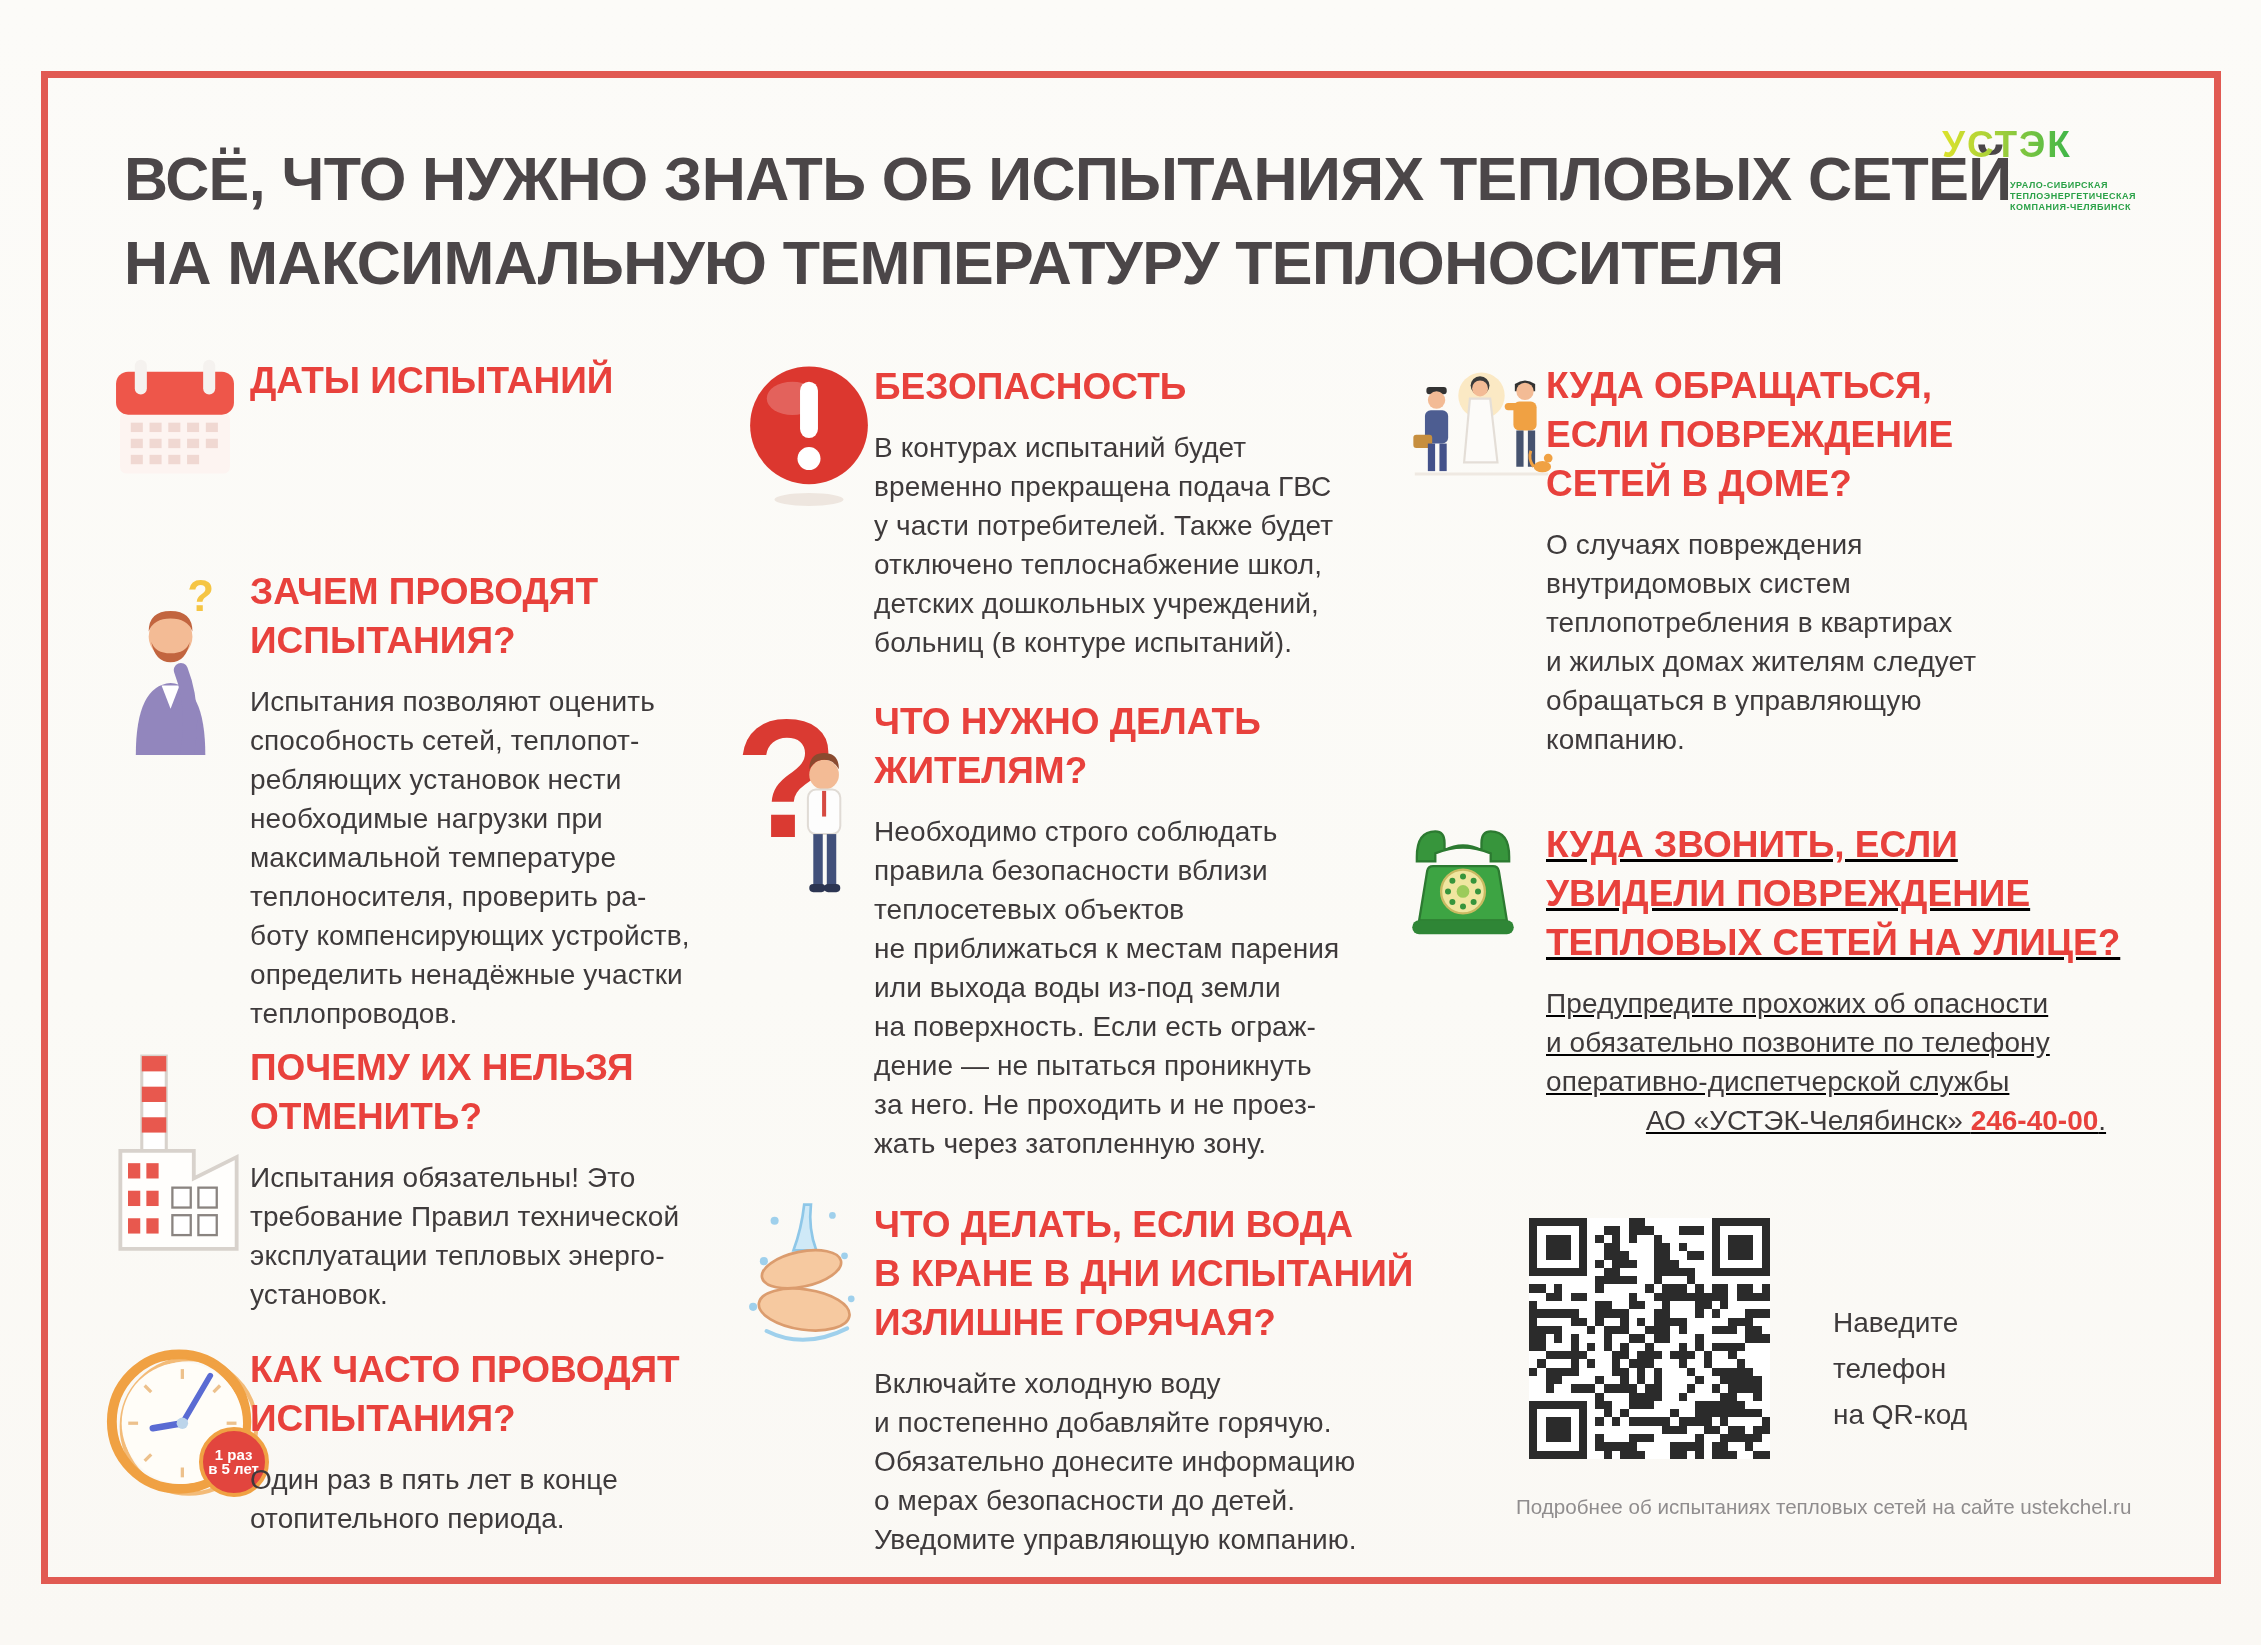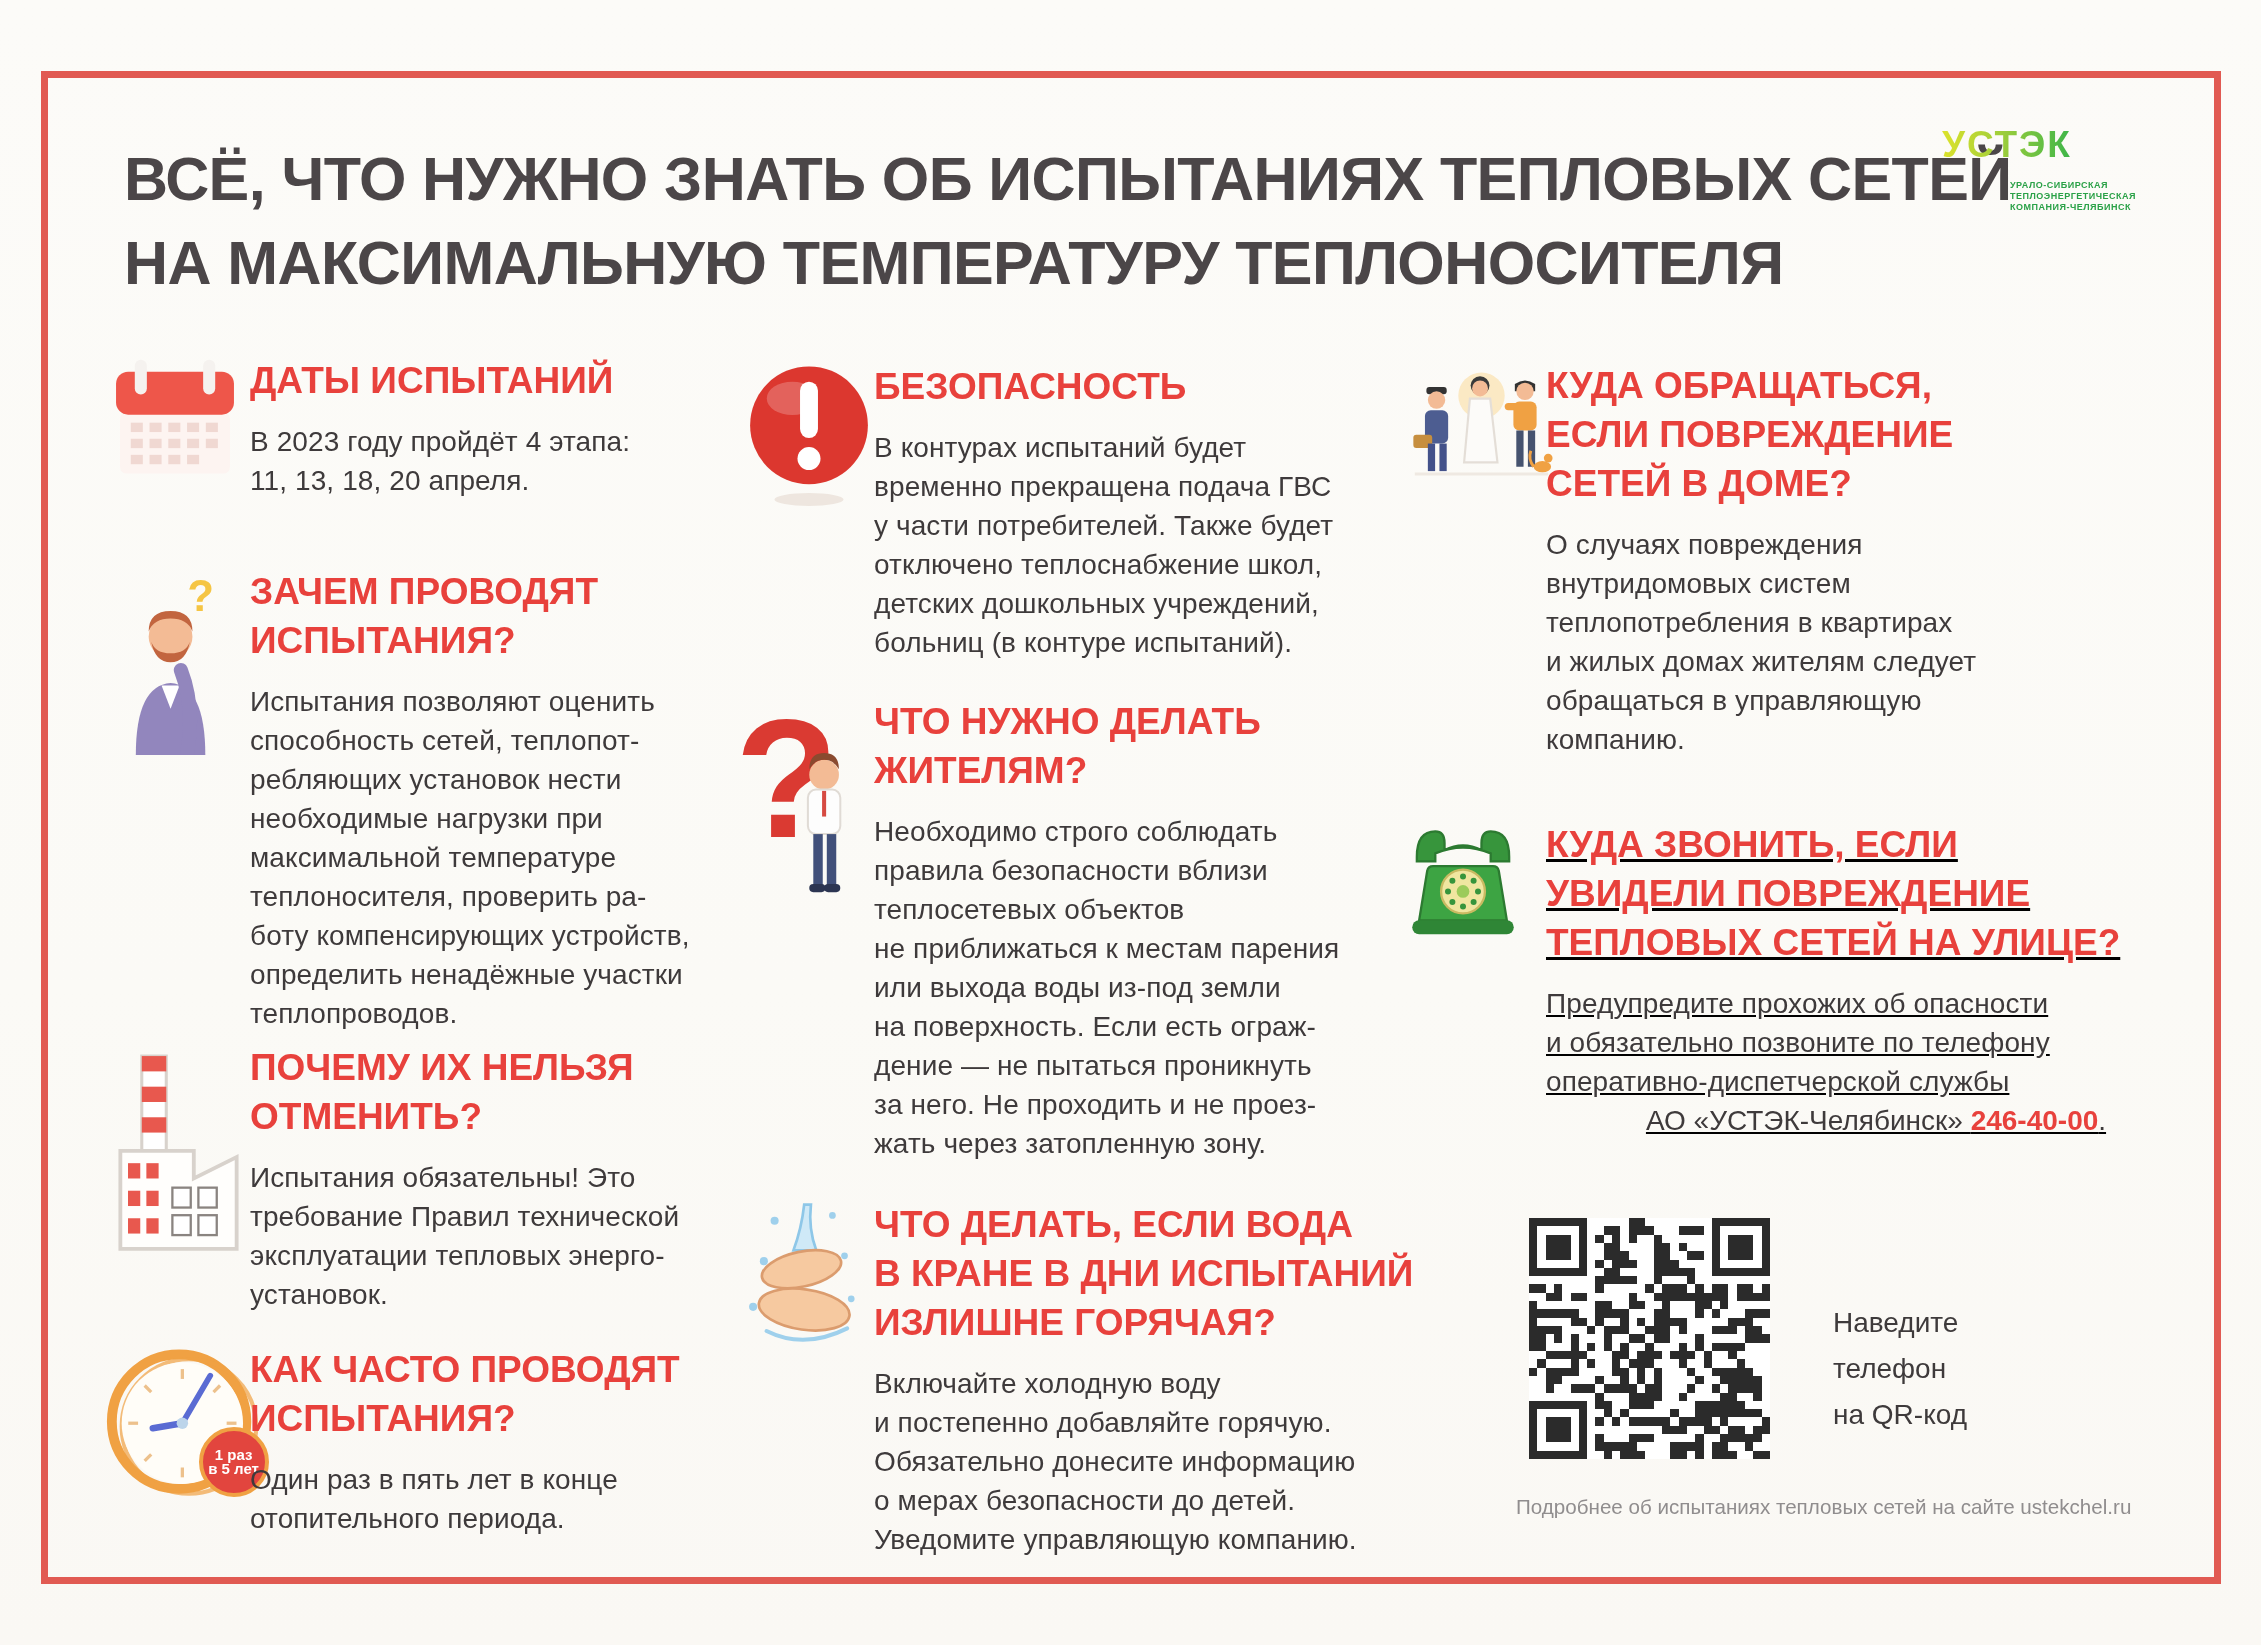--- a/index.html
+++ b/index.html
@@ -221,22 +221,20 @@
         <circle cx="50" cy="55" r="2.6"></circle>
           <circle cx="59.2" cy="58.8" r="2.6"></circle>
       </g>
       <circle cx="50" cy="68" r="5.5" fill="#9ccb5a"></circle>
       <rect x="6" y="93" width="88" height="12" rx="6" fill="#2f8636"></rect>
     </svg>
   </div>
 
   <div class="section" style="left:250px;top:356px;width:529px;">
     <div class="sec-head">ДАТЫ ИСПЫТАНИЙ</div>
-    <div class="sec-body">В 2023 году пройдёт 4 этапа:
-11, 13, 18, 20 апреля.</div>
   </div>
 
   <div class="section" style="left:250px;top:567px;width:541px;">
     <div class="sec-head">ЗАЧЕМ ПРОВОДЯТ
 ИСПЫТАНИЯ?</div>
     <div class="sec-body">Испытания позволяют оценить
 способность сетей, теплопот-
 ребляющих установок нести
 необходимые нагрузки при
 максимальной температуре

